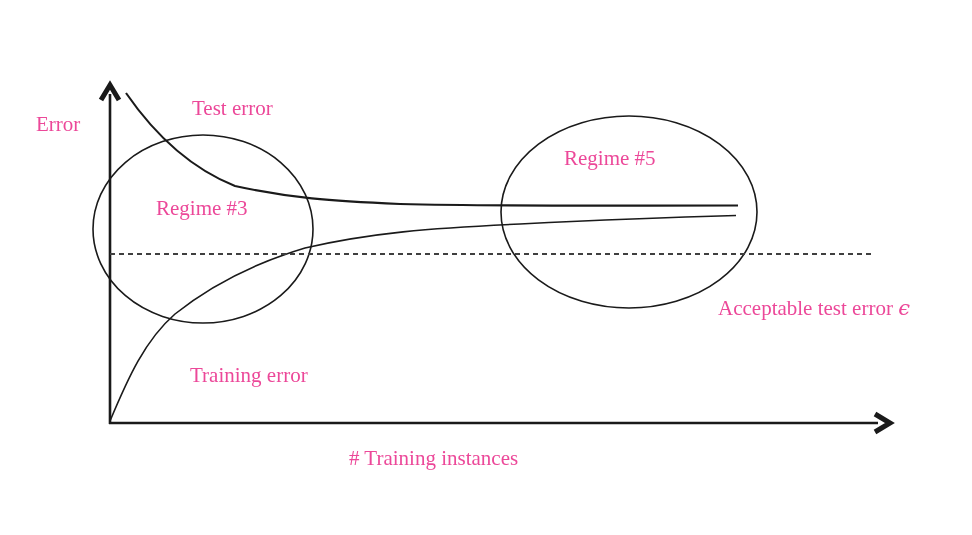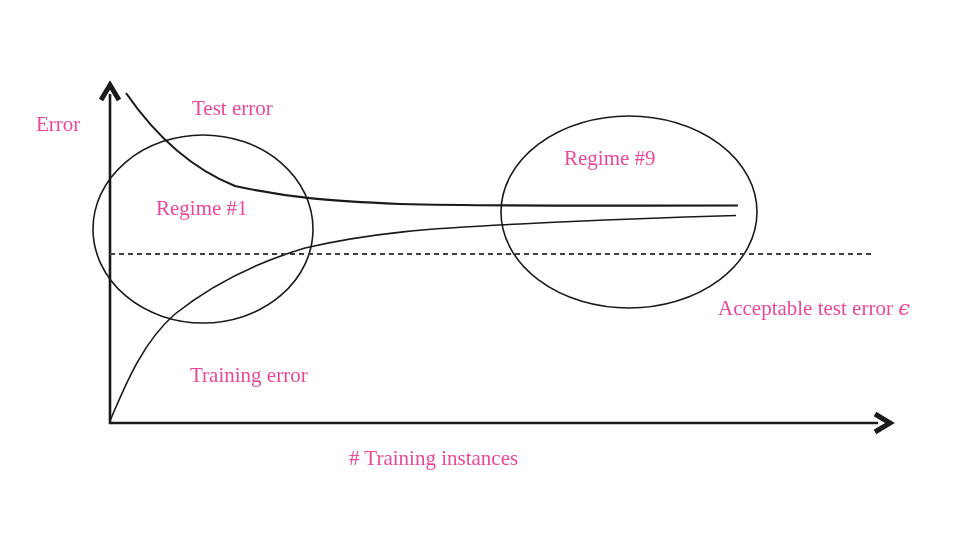--- a/index.html
+++ b/index.html
@@ -62,23 +62,23 @@
       <ellipse cx="629" cy="212" rx="128" ry="96" stroke-width="1.6"></ellipse>
     </g>
 
     <line x1="110" y1="254" x2="873" y2="254" stroke="#3f3f3f" stroke-width="1.8" stroke-dasharray="5 4"></line>
   </svg>
 
   <div class="lbl lbl-error">Error</div>
 
   <div class="lbl lbl-test-error">Test error</div>
 
-  <div class="lbl lbl-regime1">Regime #1</div>
+  <div class="lbl lbl-regime1">Regime #3</div>
 
-  <div class="lbl lbl-regime2">Regime #9</div>
+  <div class="lbl lbl-regime2">Regime #5</div>
 
   <div class="lbl lbl-threshold">
     <span>Acceptable test error</span>
     <span class="math-symbol">ϵ</span>
   </div>
 
   <div class="lbl lbl-training-error">Training error</div>
 
   <div class="lbl lbl-x-axis"># Training instances</div>
 

